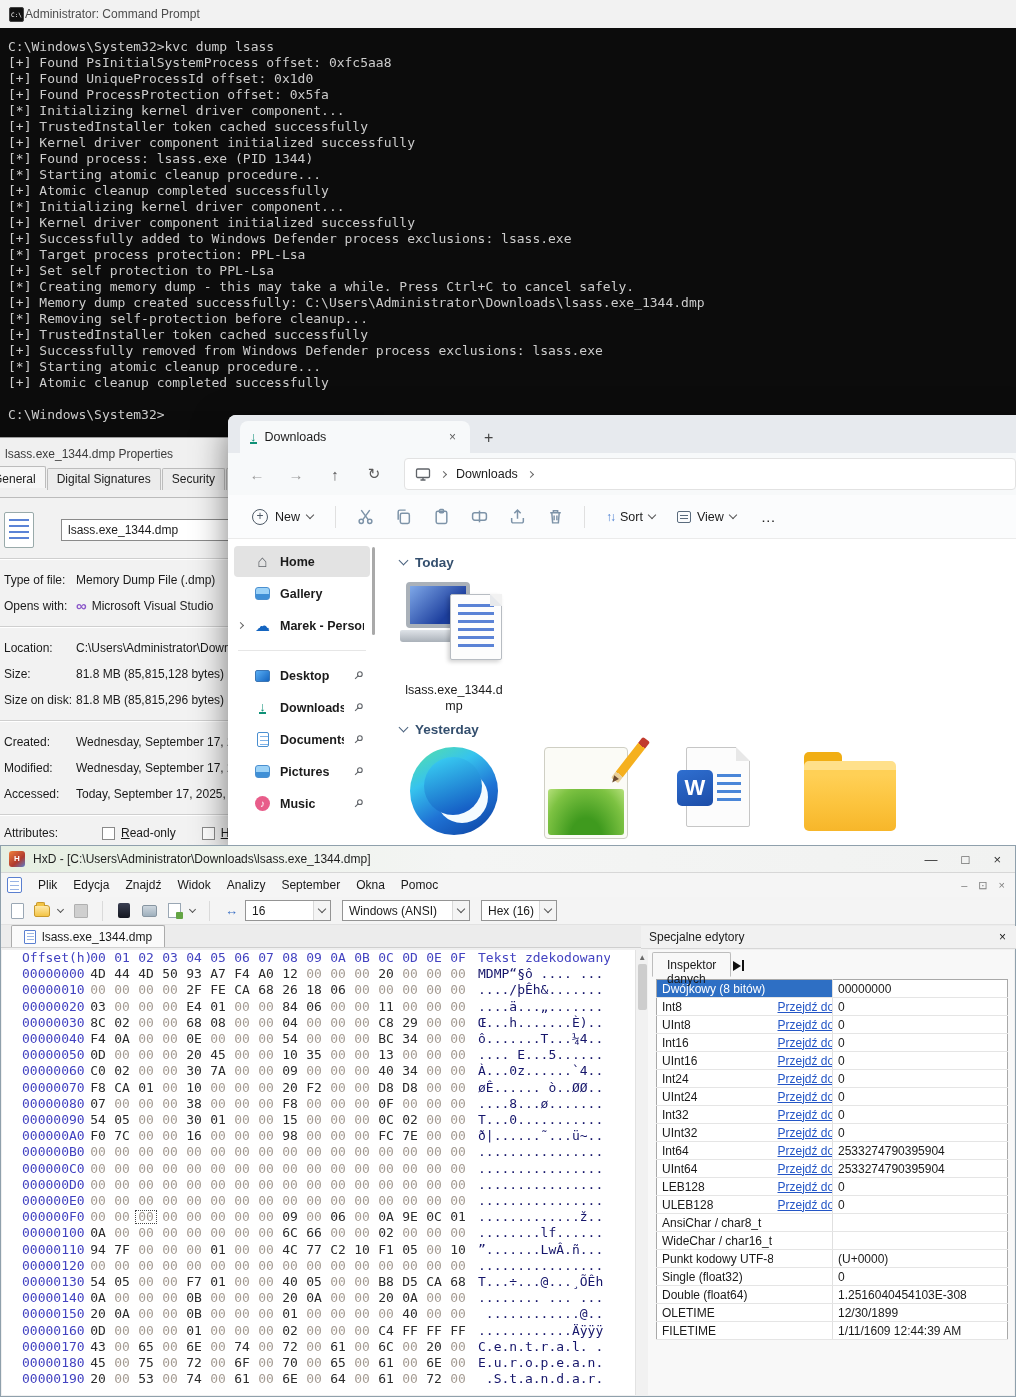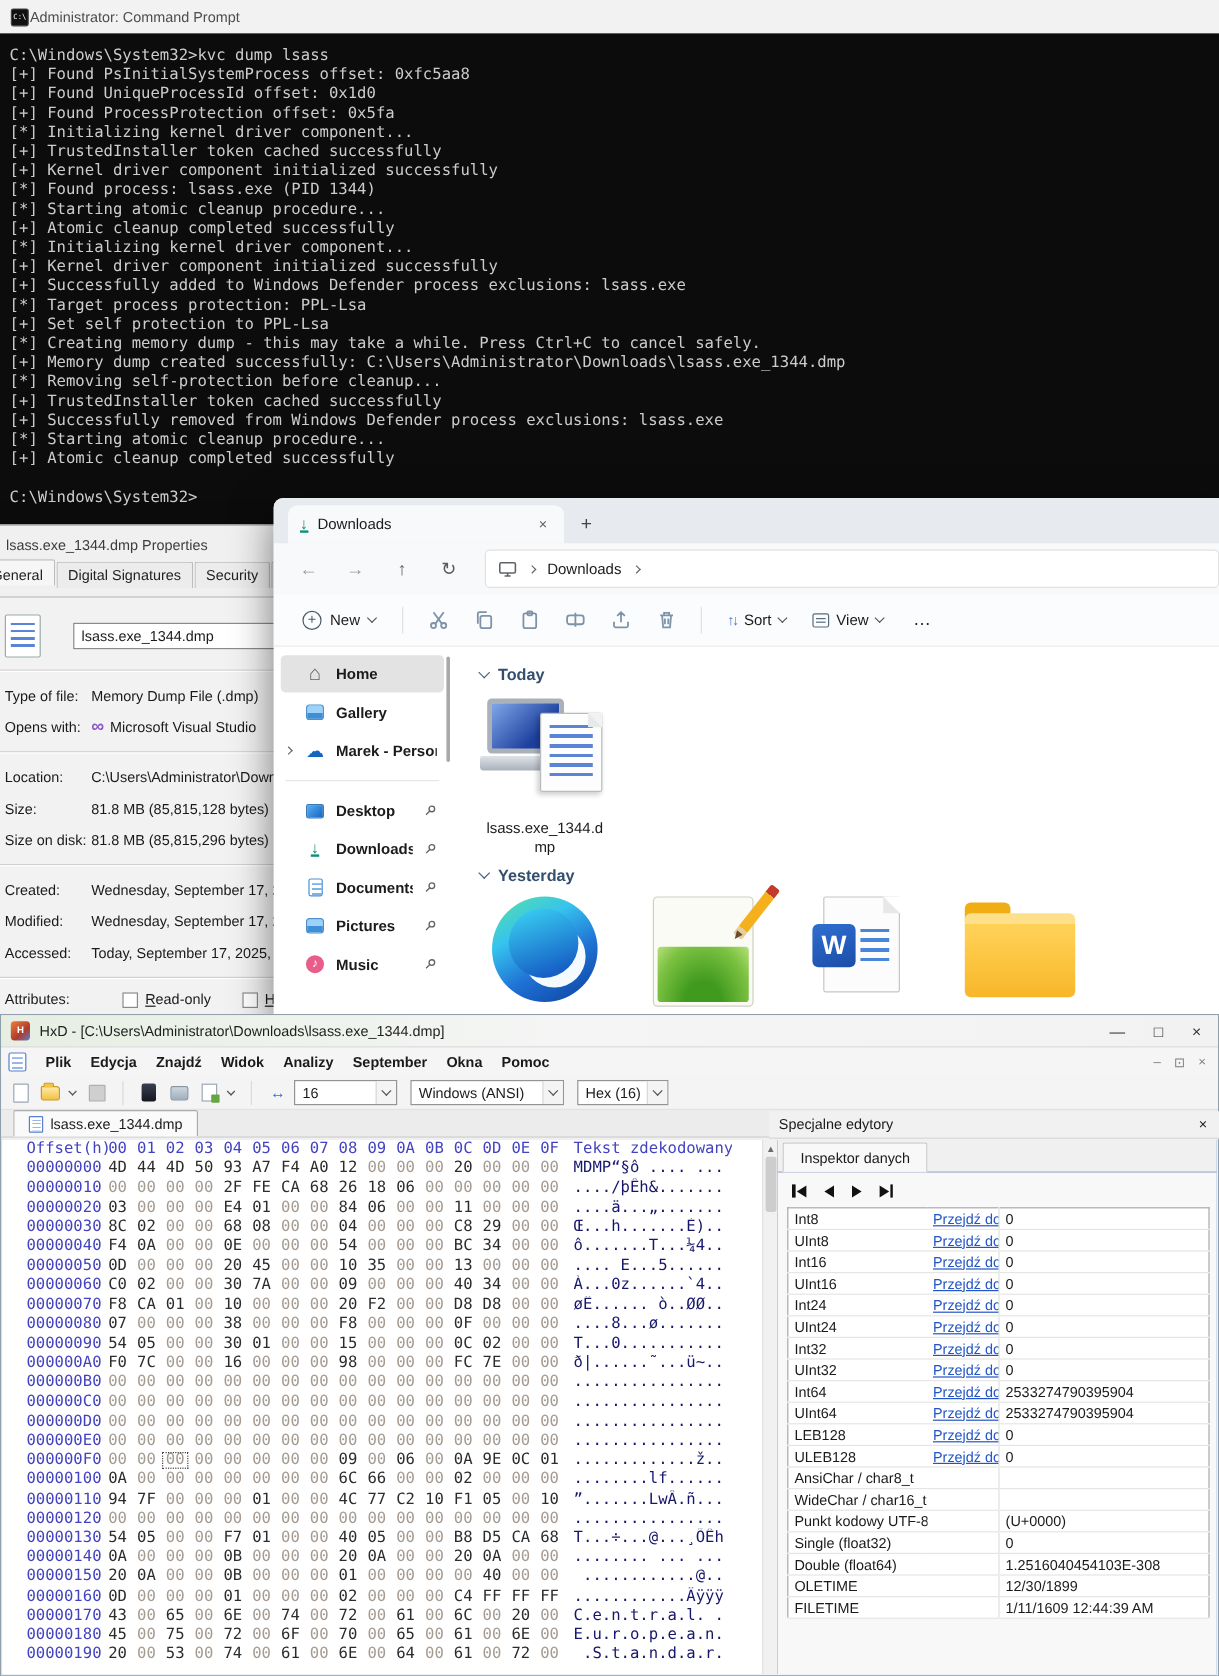--- a/index.html
+++ b/index.html
@@ -159,21 +159,21 @@
   .hxd-titlebar { height:27px; display:flex; align-items:center; gap:8px; padding-left:8px;
       background:linear-gradient(90deg,#e6efe2,#f4f5f4 45%,#f1f2f1); border-bottom:1px solid #d7d7d7; }
   .hxd-ic { width:16px; height:16px; border-radius:3px; background:linear-gradient(140deg,#f0803c,#b03a2e 60%,#5a7fd0);
             color:#fff; font-size:8px; font-weight:700; text-align:center; line-height:16px; }
   .hxd-title { flex:1; color:#1f1f1f; }
   .hxd-btns { display:flex; gap:24px; padding-right:14px; color:#333; font-size:13px; }
   .hxd-menubar { height:24px; display:flex; align-items:center; gap:2px; background:#f5f5f5; padding-left:6px; }
   .menu-fic { width:15px; height:16px; background:#fff; border:1px solid #5a7fd0; border-radius:2px; margin-right:6px;
       background-image:repeating-linear-gradient(#9ab4e4 0 1.5px,transparent 1.5px 4px);
       background-size:9px 10px; background-position:2px 3px; background-repeat:no-repeat; }
-  .menu-item { padding:3px 8px;font-weight:bold; }
+  .menu-item { padding:3px 8px; }
   .mdi-btns { margin-left:auto; display:flex; gap:11px; padding-right:10px; color:#7e7e7e; font-size:11px; }
   .hxd-toolbar { height:28px; display:flex; align-items:center; background:#f4f4f4; padding-left:6px;
                  border-bottom:1px solid #e2e2e2; gap:5px; }
   .hx-tb-sep { width:1px; height:20px; background:#dadada; margin:0 6px; }
   .hxtb-ic { width:20px; height:20px; display:flex; align-items:center; justify-content:center; }
   .ic-newdoc { width:13px; height:16px; background:#fff; border:1px solid #9aa7b4; border-radius:1px; }
   .ic-open { width:16px; height:12px; background:linear-gradient(#ffe9a8,#f3c445); border:1px solid #c9992b;
              border-radius:1px 3px 2px 2px; position:relative; }
   .ic-open::before { content:""; position:absolute; left:1px; top:-4px; width:7px; height:3px;
              background:#f3c445; border:1px solid #c9992b; border-bottom:none; border-radius:2px 2px 0 0; }
@@ -208,21 +208,21 @@
   .hx-bytes { display:flex; flex:none; margin-left:4px; }
   .hx-b { width:24px; text-align:center; color:#2c2c2c; }
   .hx-b.zero { color:#a49b92; }
   .hx-b.cursor { outline:1px dotted #444; outline-offset:-2px; }
   .hx-text { margin-left:8px; color:#16166b; white-space:pre; overflow:hidden; width:132px; }
   .hex-head .hx-off,.hex-head .hx-b,.hex-head .hx-text { color:#4343c1; }
   .hexscroll { width:13px; background:#f1f1f1; border-left:1px solid #e2e2e2; display:flex;
                flex-direction:column; align-items:center; }
   .hexscroll .up { font-size:8px; color:#6a6a6a; padding:3px 0 2px; }
   .hexscroll .thumb { width:9px; height:46px; background:#cdcdcd; border-radius:2px; }
-  .inspector { flex:1; background:#1d4ed8; display:flex; flex-direction:column; }
+  .inspector { flex:1; background:#701a75; display:flex; flex-direction:row; }
   .insp-tabrow { height:27px; position:relative; border-bottom:1px solid #c2c2c2; background:#f0f0f0; }
   .insp-tab { position:absolute; left:4px; bottom:-1px; height:25px; padding:5px 14px 0;
       background:#f8f8f8; border:1px solid #bdbdbd; border-bottom:1px solid #f8f8f8; border-radius:2px 2px 0 0; }
   .insp-client { flex:1; background:#f8f8f8; padding:8px 6px 0 8px; }
   .insp-nav { display:flex; align-items:center; gap:15px; padding:2px 0 8px 4px; }
   .nv { display:flex; align-items:center; gap:1px; }
   .nvbar { width:2.5px; height:11px; background:#111; }
   .tri-l { width:0; height:0; border:5.5px solid transparent; border-left:none; border-right:8px solid #111; }
   .tri-r { width:0; height:0; border:5.5px solid transparent; border-right:none; border-left:8px solid #111; }
   table.insp { border-collapse:collapse; width:352px; background:#fff; border:1px solid #a9a9a9; table-layout:fixed; }
@@ -1272,20 +1272,25 @@
             <span class="nv">
                 <span class="tri-r"></span>
               </span>
             <span class="nv">
                 <span class="tri-r"></span>
                 <span class="nvbar"></span>
               </span>
           </div>
           <table class="insp">
               <tbody id="insp-body">
+                <tr class="sel">
+                  <td class="ilabel">Dwójkowy (8 bitów)</td>
+                  <td class="ilink"></td>
+                  <td class="ivalue">00000000</td>
+                </tr>
                 <tr>
                   <td class="ilabel">Int8</td>
                   <td class="ilink"><span>Przejdź do:</span></td>
                   <td class="ivalue">0</td>
                 </tr>
                 <tr>
                   <td class="ilabel">UInt8</td>
                   <td class="ilink"><span>Przejdź do:</span></td>
                   <td class="ivalue">0</td>
                 </tr>

